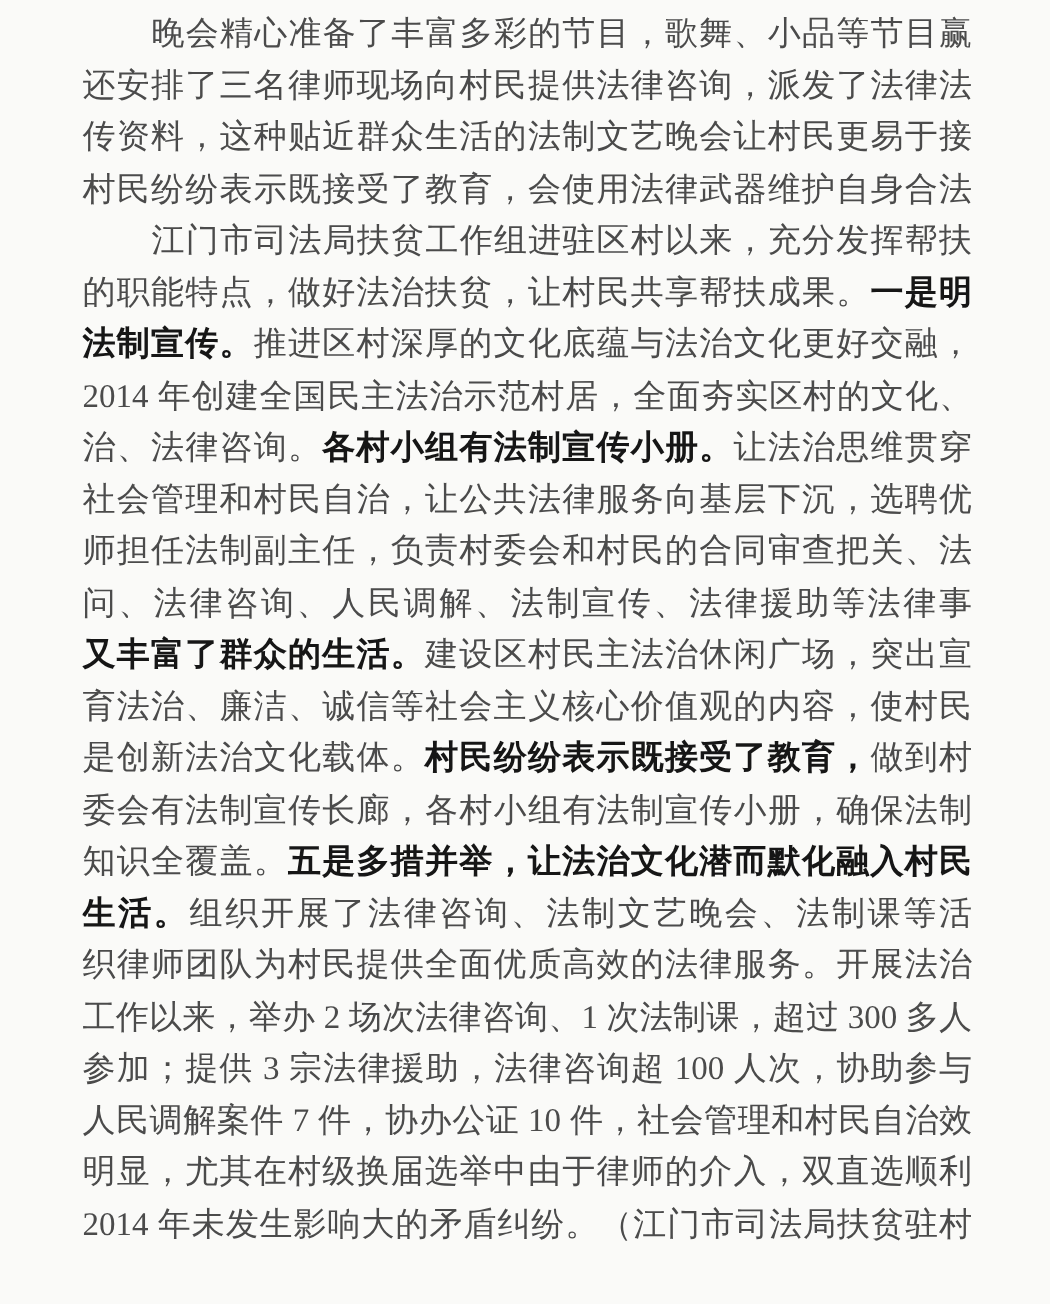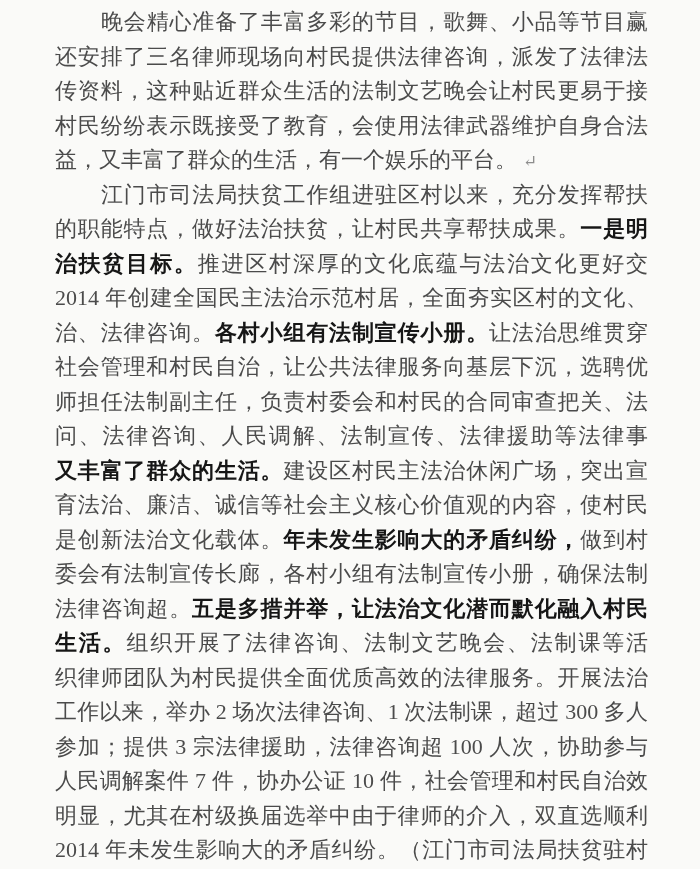--- a/index.html
+++ b/index.html
@@ -50,34 +50,33 @@
 </style>
 </head>
 <body>
 
 <div class="page">
   <div class="doc-text" id="doc-lines">
       <div class="line indent"><span class="seg">晚会精心准备了丰富多彩的节目，歌舞、小品等节目赢得现</span></div>
       <div class="line"><span class="seg">还安排了三名律师现场向村民提供法律咨询，派发了法律法规宣</span></div>
       <div class="line"><span class="seg">传资料，这种贴近群众生活的法制文艺晚会让村民更易于接受，</span></div>
       <div class="line"><span class="seg">村民纷纷表示既接受了教育，会使用法律武器维护自身合法权</span></div>
-      <div class="line para-end"><span class="seg">益，又丰富了群众的生活，有一个娱乐的平台。</span><span class="seg mark">↵</span></div>
       <div class="line indent"><span class="seg">江门市司法局扶贫工作组进驻区村以来，充分发挥帮扶单位</span></div>
       <div class="line"><span class="seg">的职能特点，做好法治扶贫，让村民共享帮扶成果。</span><span class="seg bold">一是明确法</span></div>
-      <div class="line"><span class="seg bold">治扶贫目标。</span><span class="seg">推进区村深厚的文化底蕴与法治文化更好交融，</span></div>
+      <div class="line"><span class="seg bold">法制宣传。</span><span class="seg">推进区村深厚的文化底蕴与法治文化更好交融，</span></div>
       <div class="line"><span class="seg">2014 年创建全国民主法治示范村居，全面夯实区村的文化、法</span></div>
       <div class="line"><span class="seg">治、法律咨询。</span><span class="seg bold">各村小组有法制宣传小册。</span><span class="seg">让法治思维贯穿区村</span></div>
       <div class="line"><span class="seg">社会管理和村民自治，让公共法律服务向基层下沉，选聘优秀律</span></div>
       <div class="line"><span class="seg">师担任法制副主任，负责村委会和村民的合同审查把关、法律顾</span></div>
       <div class="line"><span class="seg">问、法律咨询、人民调解、法制宣传、法律援助等法律事务。</span></div>
       <div class="line"><span class="seg bold">又丰富了群众的生活。</span><span class="seg">建设区村民主法治休闲广场，突出宣传教</span></div>
       <div class="line"><span class="seg">育法治、廉洁、诚信等社会主义核心价值观的内容，使村民时刻</span></div>
-      <div class="line"><span class="seg">是创新法治文化载体。</span><span class="seg bold">年未发生影响大的矛盾纠纷，</span><span class="seg">做到村</span></div>
+      <div class="line"><span class="seg">是创新法治文化载体。</span><span class="seg bold">村民纷纷表示既接受了教育，</span><span class="seg">做到村</span></div>
       <div class="line"><span class="seg">委会有法制宣传长廊，各村小组有法制宣传小册，确保法制宣传</span></div>
-      <div class="line"><span class="seg">法律咨询超。</span><span class="seg bold">五是多措并举，让法治文化潜而默化融入村民日常</span></div>
+      <div class="line"><span class="seg">知识全覆盖。</span><span class="seg bold">五是多措并举，让法治文化潜而默化融入村民日常</span></div>
       <div class="line"><span class="seg bold">生活。</span><span class="seg">组织开展了法律咨询、法制文艺晚会、法制课等活动，组</span></div>
       <div class="line"><span class="seg">织律师团队为村民提供全面优质高效的法律服务。开展法治扶贫</span></div>
       <div class="line"><span class="seg">工作以来，举办 2 场次法律咨询、1 次法制课，超过 300 多人次</span></div>
       <div class="line"><span class="seg">参加；提供 3 宗法律援助，法律咨询超 100 人次，协助参与处置</span></div>
       <div class="line"><span class="seg">人民调解案件 7 件，协办公证 10 件，社会管理和村民自治效果</span></div>
       <div class="line"><span class="seg">明显，尤其在村级换届选举中由于律师的介入，双直选顺利完成，</span></div>
       <div class="line"><span class="seg">2014 年未发生影响大的矛盾纠纷。（江门市司法局扶贫驻村工作</span></div>
     </div>
 </div>
 

